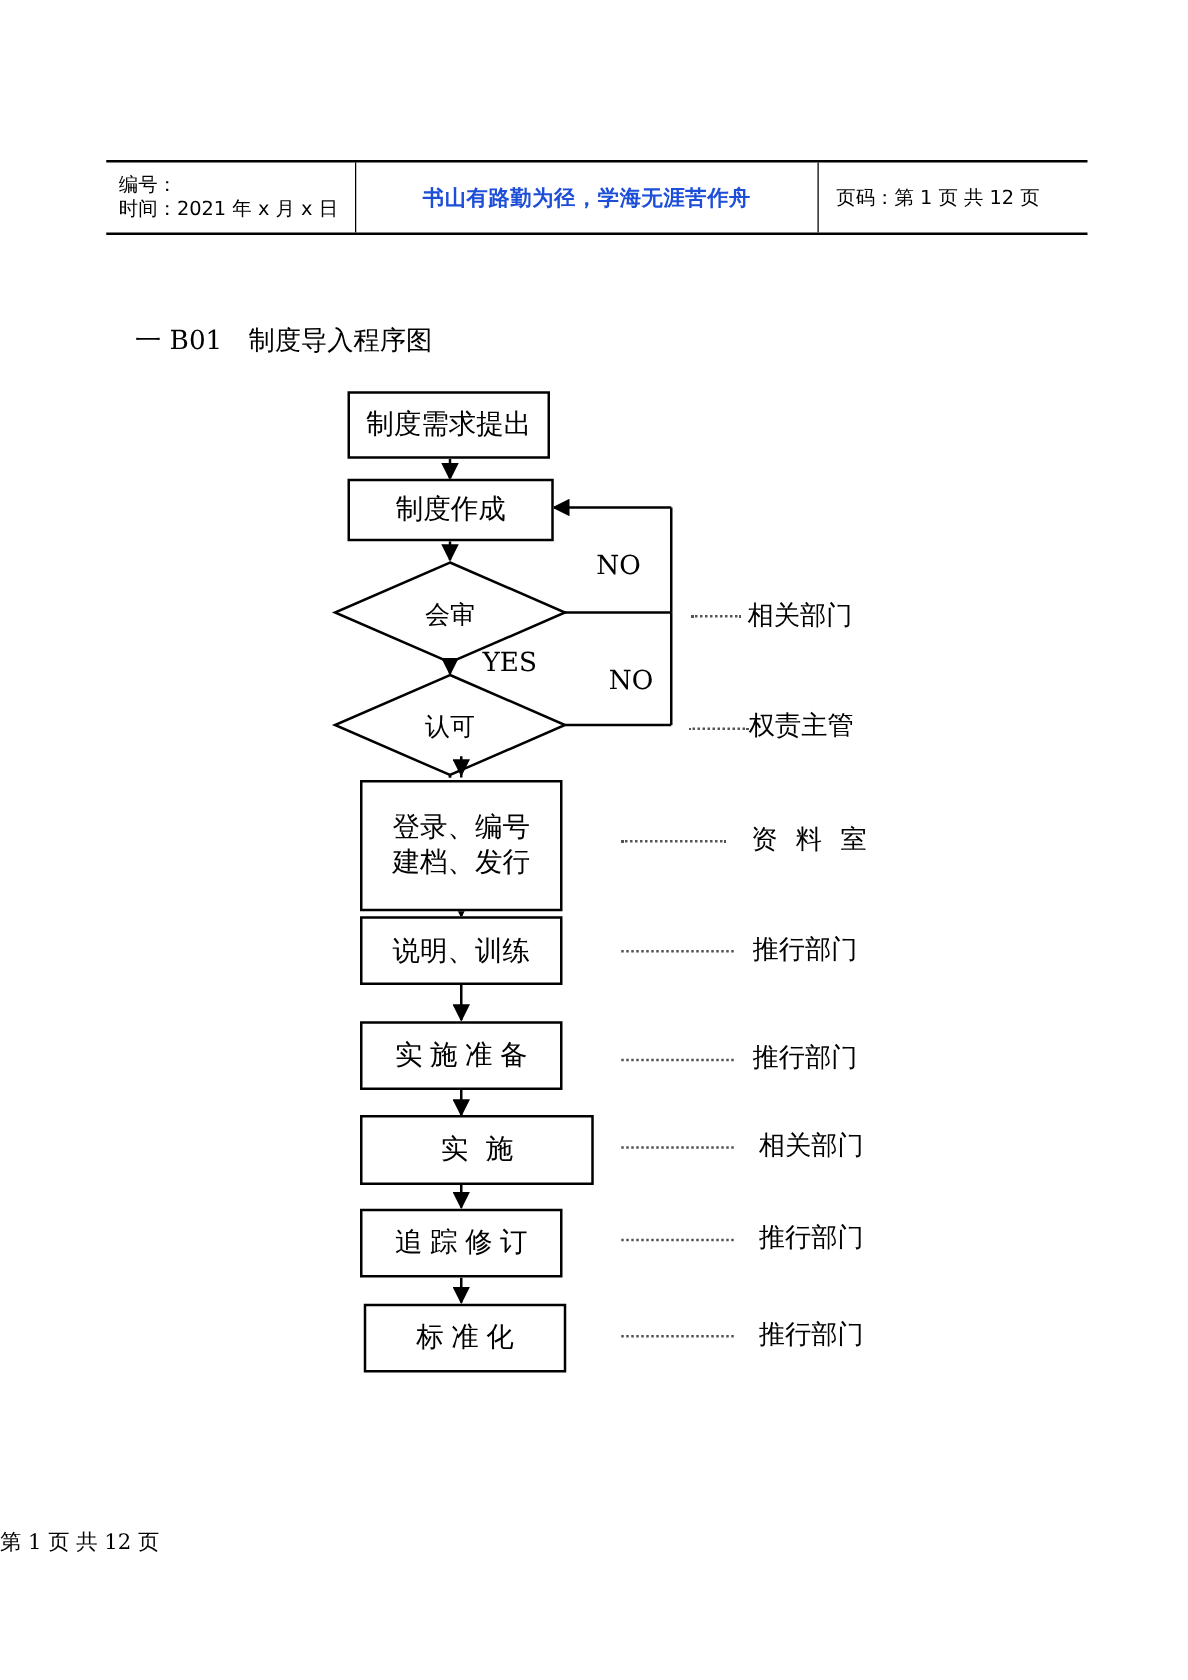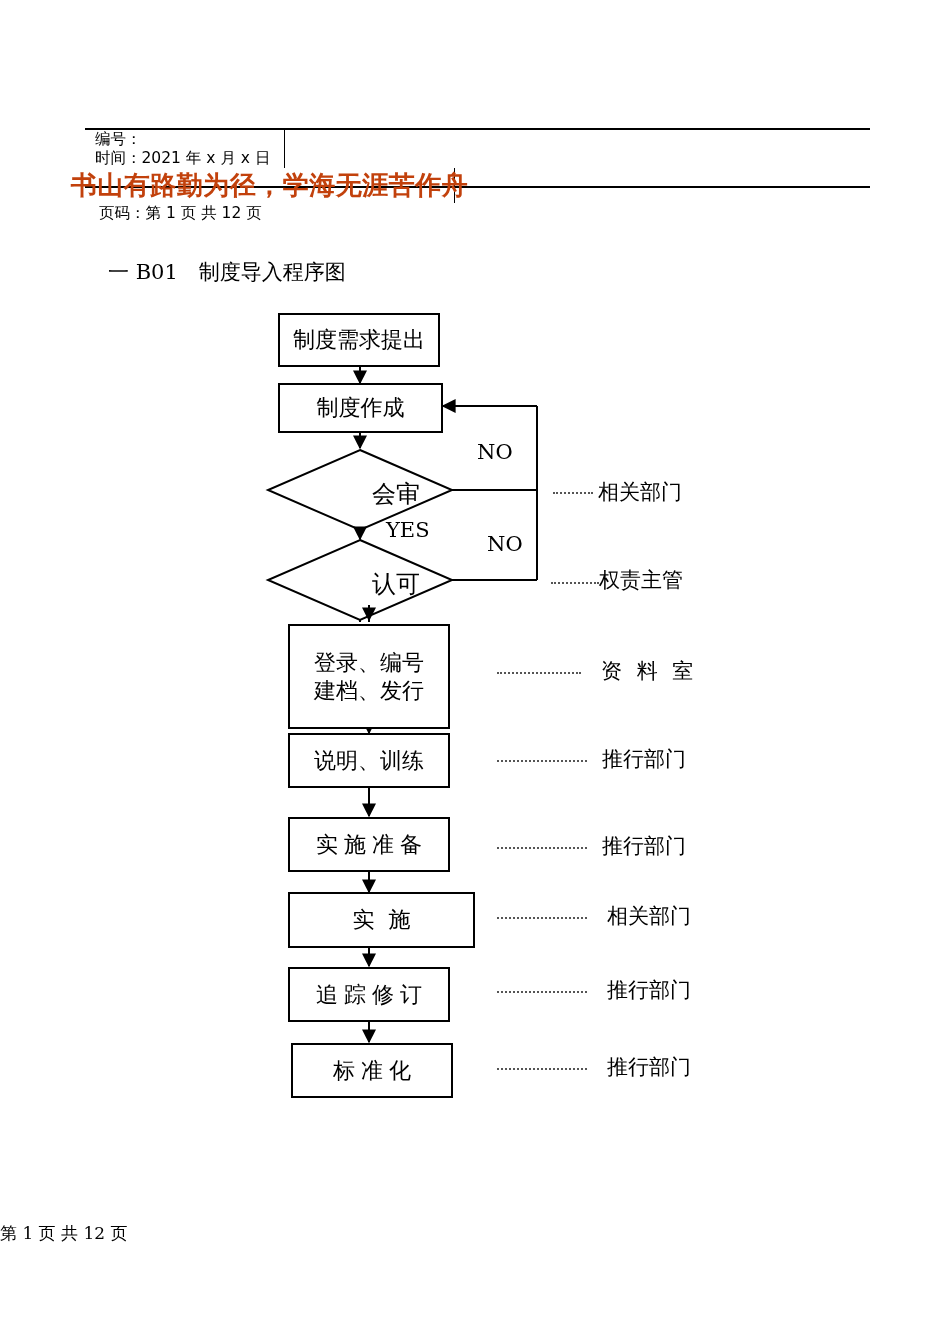--- a/index.html
+++ b/index.html
@@ -21,21 +21,20 @@
     position: absolute;
     left: 85px;
     top: 128px;
     width: 785px;
     height: 60px;
     border-top: 2px solid #000;
     border-bottom: 2px solid #000;
     box-sizing: border-box;
     display: flex;
     align-items: stretch;
-    flex-direction: column;
   }
   .hdr-cell {
     display: flex;
     flex-direction: column;
     justify-content: center;
     box-sizing: border-box;
   }
   .hdr-cell-left {
     width: 200px;
     padding-left: 10px;
@@ -50,22 +49,22 @@
   .hdr-cell-right {
     flex: 1;
     padding-left: 14px;
   }
   .hdr-line {
     font-size: 15.5px;
     line-height: 19px;
     white-space: nowrap;
   }
   .hdr-motto {
-    color: #c2410c;
-    font-size: 26px;
+    color: #1d4ed8;
+    font-size: 17px;
     font-weight: bold;
     letter-spacing: 0.5px;
     white-space: nowrap;
   }
   .hdr-page {
     font-size: 15.5px;
     white-space: nowrap;
   }
 
   
@@ -98,22 +97,22 @@
     text-align: center;
     font-size: 22px;
     line-height: 1.24;
     white-space: pre-line;
   }
   .node.spaced { letter-spacing: 6px; text-indent: 6px; }
   .node.wide   { letter-spacing: 14px; text-indent: 14px; }
 
   .diamond-label {
     position: absolute;
-    font-size: 24px;
-    text-align: right;
+    font-size: 20px;
+    text-align: center;
     white-space: nowrap;
   }
 
   .edge-label {
     position: absolute;
     font-family: "DejaVu Serif", "Liberation Serif", serif;
     font-size: 21px;
     white-space: nowrap;
   }
 

